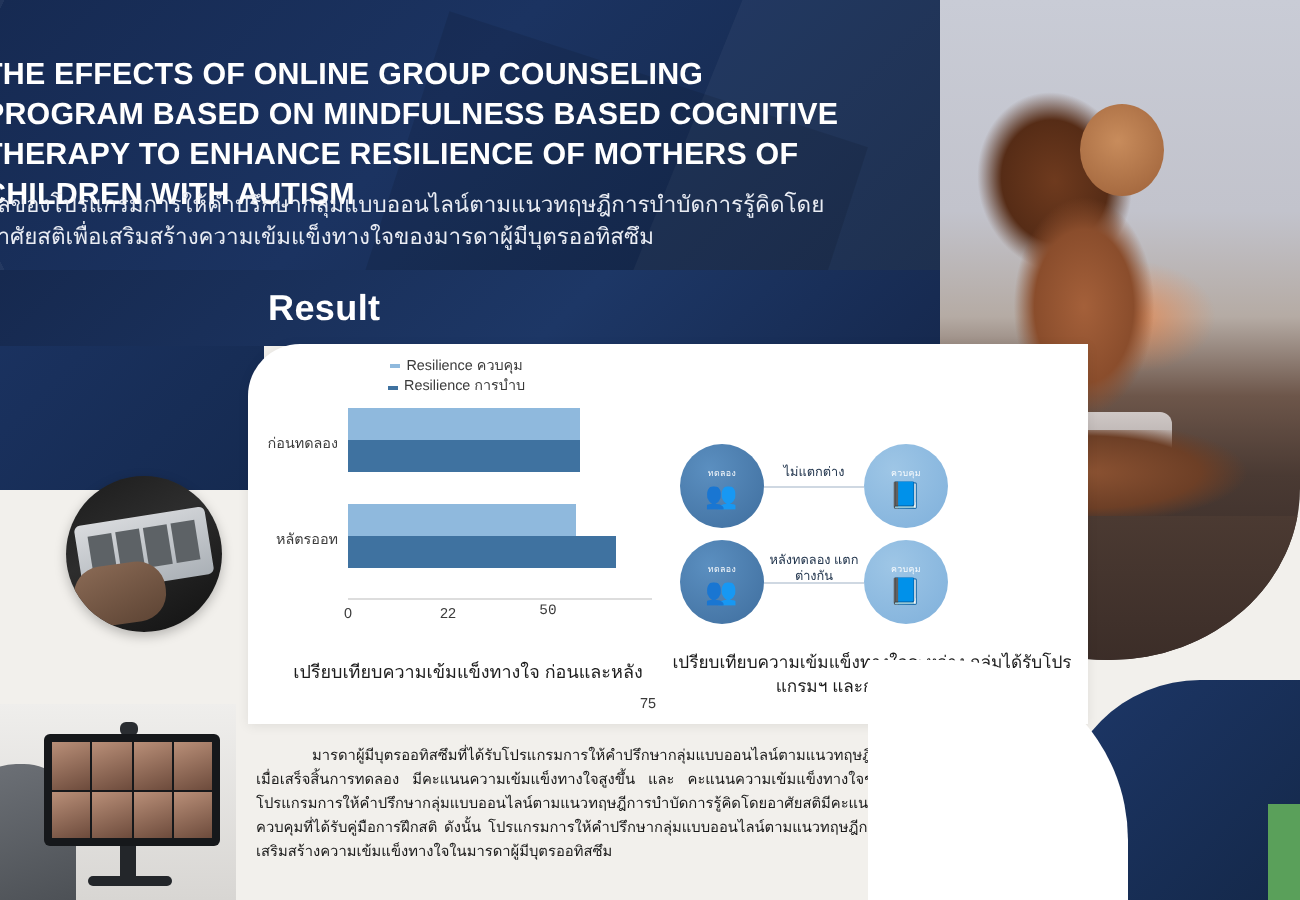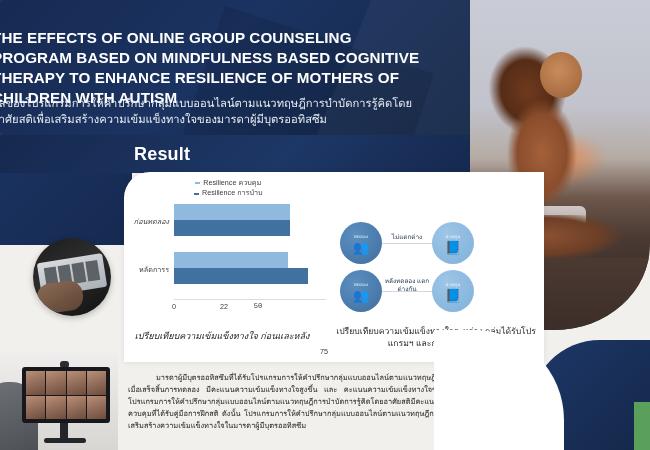--- a/index.html
+++ b/index.html
@@ -119,22 +119,22 @@
     position:absolute; right:100%; margin-right:5px;
     font-size:7.2px; color:#3b3b3b; white-space:nowrap;
   }
   .axis {
     position:absolute; left:46px; top:126px; width:150px; height:12px;
   }
   .tick { position:absolute; font-size:7.2px; color:#3b3b3b; transform:translateX(-50%); }
   .axis-base { position:absolute; left:46px; top:123px; width:152px; height:1px; background:#dddddd; }
 
   .caption-left {
-    position:absolute; left:116px; top:330px; width:212px;
-    text-align:center; font-size:9px; color:#1c1c1c; line-height:1.4;font-style:italic;
+    position:absolute; left:128px; top:330px; width:212px;
+    text-align:center; font-size:9px; color:#1c1c1c; line-height:1.4;
   }
   .caption-right {
     position:absolute; left:336px; top:325px; width:200px;
     text-align:center; font-size:8.6px; color:#1c1c1c; line-height:1.45;
   }
 
   
   .circles { position:absolute; left:340px; top:222px; width:140px; height:100px; }
   .crow { position:absolute; width:140px; height:44px; }
   .crow.r1 { top:0; }
@@ -267,34 +267,34 @@
         <span>Resilience ควบคุม</span>
       </div>
       <div class="row">
         <span class="swatch sw-exp"></span>
         <span>Resilience การบำบ</span>
       </div>
     </div>
 
     <div class="plot">
 
-      <span class="cat-label" style="top:14px;font-style:italic;">ก่อนทดลอง</span>
+      <span class="cat-label" style="top:14px;">ก่อนทดลอง</span>
       <div class="bar control" style="top:2px;  width:116px;"></div>
       <div class="bar exp" style="top:18px; width:116px;"></div>
 
-      <span class="cat-label" style="top:62px;">หลัดการร</span>
+      <span class="cat-label" style="top:62px;">หลัตรออท</span>
       <div class="bar control" style="top:50px; width:114px;"></div>
       <div class="bar exp" style="top:66px; width:134px;"></div>
     </div>
 
     <div class="axis-base"></div>
     <div class="axis">
       <span class="tick" style="left:0px;">0</span>
       <span class="tick" style="left:50px;">22</span>
-      <span class="tick" style="left:84px;font-family:Liberation Mono, monospace;">50</span>
+      <span class="tick" style="left:100px;font-family:Liberation Mono, monospace;">50</span>
       <span class="tick" style="left:150px;margin-top:45px;">75</span>
     </div>
   </div>
 
   <div class="caption-left">เปรียบเทียบความเข้มแข็งทางใจ ก่อนและหลัง</div>
 
   <div class="circles">
 
     <div class="crow r1">
       <div class="connector"></div>

